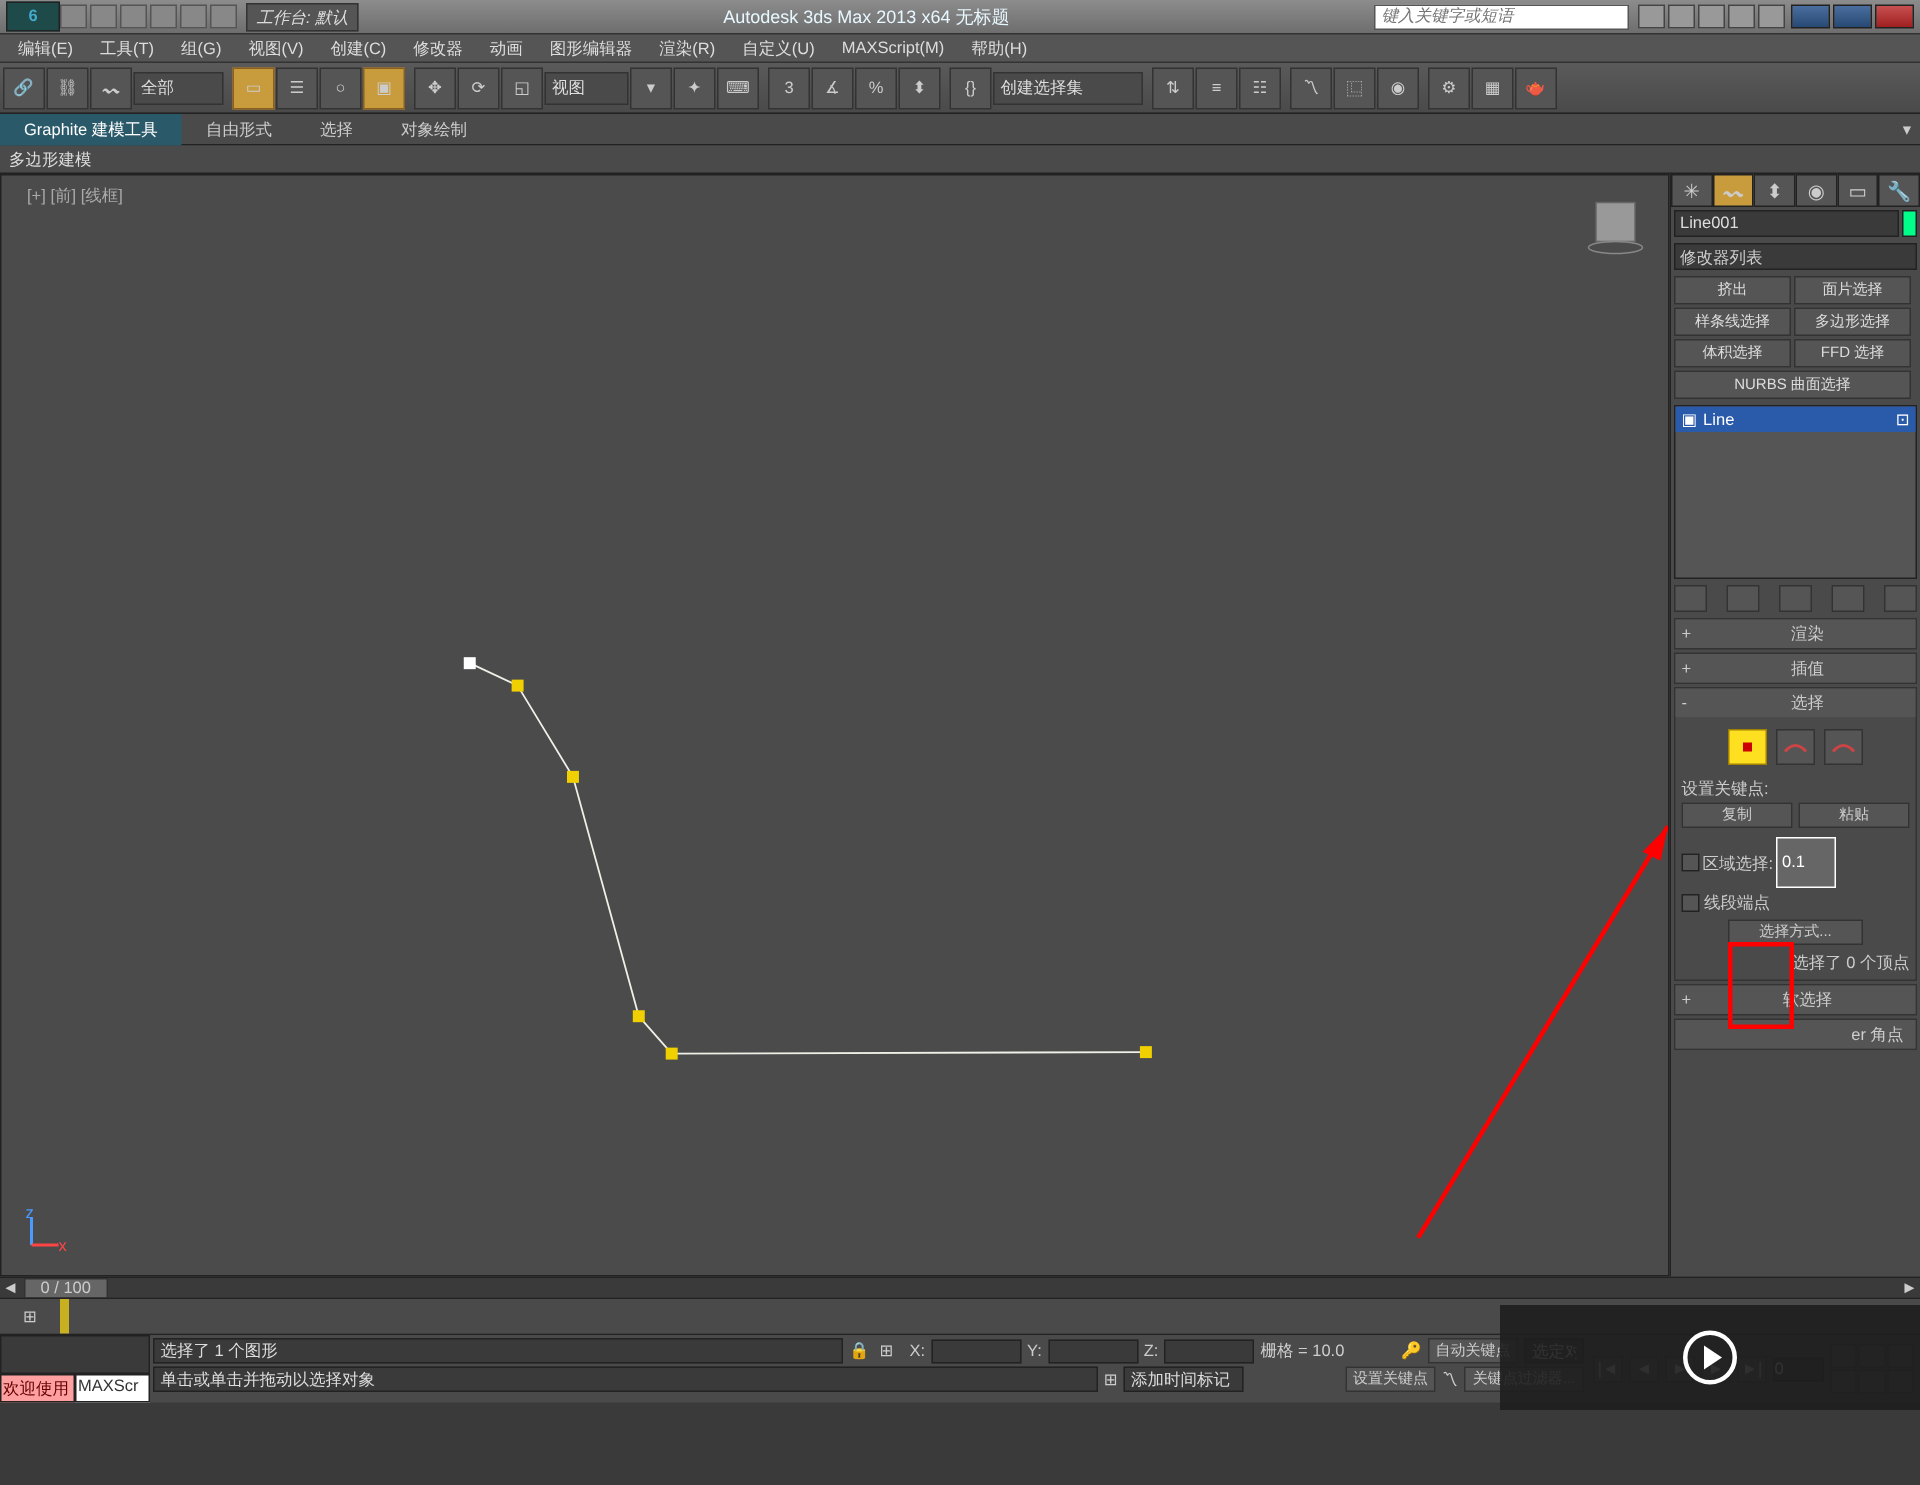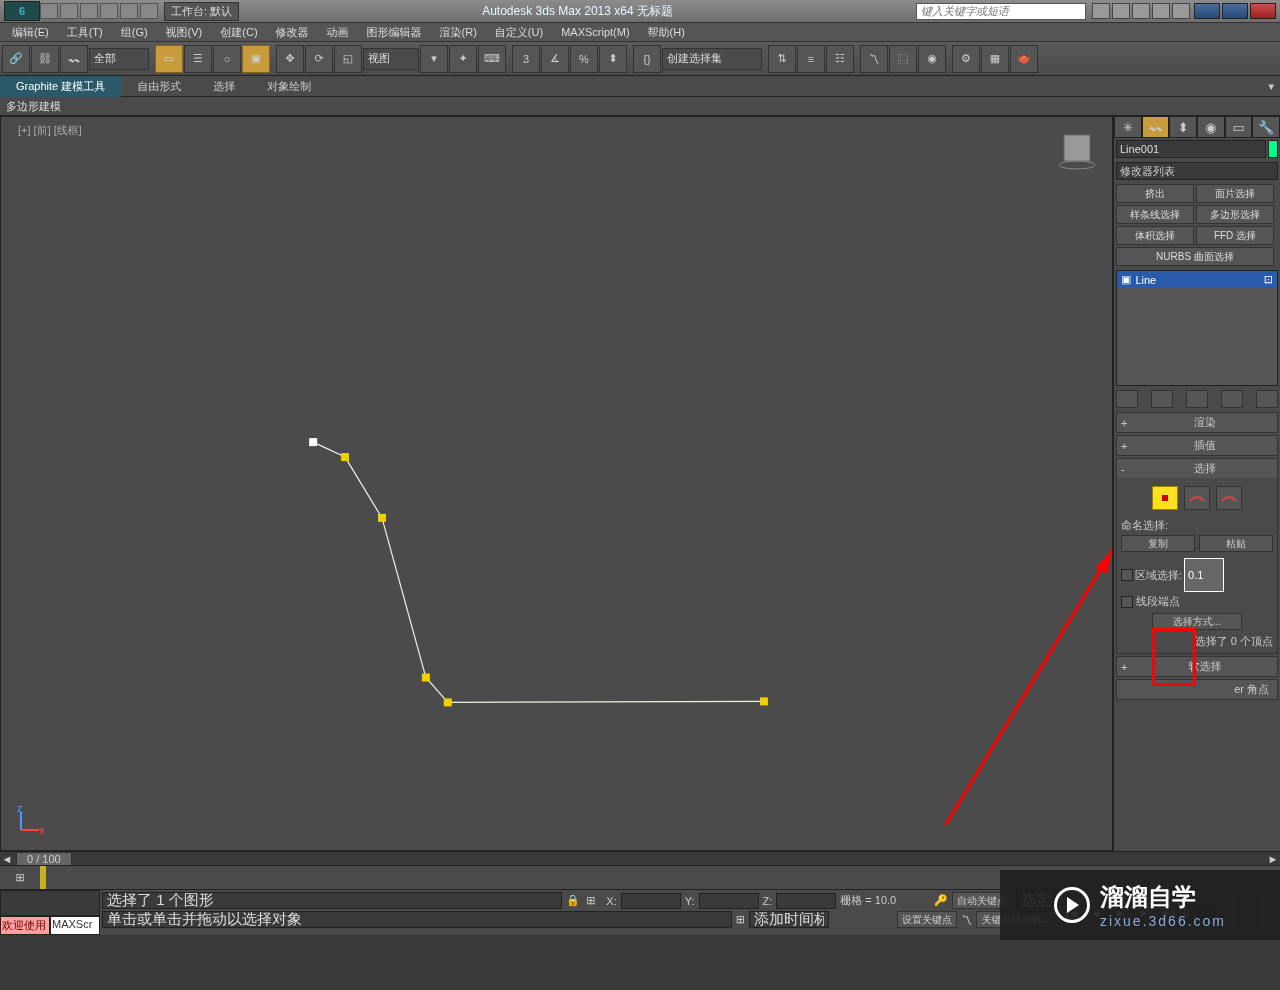--- a/index.html
+++ b/index.html
@@ -9,21 +9,21 @@
 .titlebar { height: 22px; background: linear-gradient(#8c8c8c, #6e6e6e); display: flex; align-items: center; padding: 0 4px; color: #fff; }
 .titlebar .qat { display: flex; gap: 2px; padding-right: 6px; }
 .titlebar .qat span { width: 18px; height: 16px; background: #888; border: 1px solid #555; display: inline-block; }
 .titlebar .title { flex: 1; text-align: center; font-size: 12px; color: #e8f8ff; }
 .titlebar .search { width: 170px; height: 17px; background: #fff; color: #999; font-style: italic; padding: 0 4px; font-size: 11px; border: 1px solid #555; }
 .titlebar .wbtns { display: flex; gap: 2px; margin-left: 4px; }
 .titlebar .wbtns span { width: 26px; height: 16px; background: linear-gradient(#4a6e9e,#274974); border: 1px solid #222; display: inline-block; }
 .titlebar .wbtns span.close { background: linear-gradient(#c75050,#a02020); }
 .titlebar .help-icons { display: flex; gap: 2px; margin-left: 6px; }
 .titlebar .help-icons span { width: 18px; height: 16px; background: #999; border: 1px solid #444; display: inline-block; }
-.titlebar .workspace { background: #555; border: 1px solid #333; padding: 1px 6px; font-size: 11px; color: #ddd; }
+.titlebar .workspace { background: #555; border: 1px solid #333; padding: 1px 6px; font-size: 11px; color: #ddd; font-style: italic; }
 
 
 .maxicon { width: 36px; height: 20px; background: #1e4a4a; border: 1px solid #222; display: flex; align-items: center; justify-content: center; }
 .maxicon::before { content: "6"; color: #4ac; font-weight: bold; }
 
 
 .menubar { height: 20px; background: #555; display: flex; align-items: center; padding: 0 4px; gap: 2px; border-top: 1px solid #333; border-bottom: 1px solid #333; }
 .menubar span { padding: 2px 8px; color: #ddd; font-size: 11px; cursor: default; }
 
 
@@ -85,21 +85,21 @@
 .rcheck { width: 12px; height: 12px; background: #555; border: 1px solid #222; display: inline-block; vertical-align: middle; }
 .rradio { width: 11px; height: 11px; border-radius: 50%; background: #555; border: 1px solid #222; display: inline-block; vertical-align: middle; }
 .rradio.on::after { content: ""; display: block; width: 5px; height: 5px; background: #ddd; border-radius: 50%; margin: 2px; }
 
 
 .timebar { height: 14px; background: #3a3a3a; display: flex; align-items: center; border-top: 1px solid #222; }
 .timeslider { height: 24px; background: #4a4a4a; display: flex; align-items: center; position: relative; border-top: 1px solid #222; }
 .statusbar { height: 46px; background: #4a4a4a; display: flex; border-top: 1px solid #222; }
 .statusleft { width: 100px; display: flex; flex-direction: column; }
 .promptline { flex: 1; display: flex; flex-direction: column; padding: 2px; gap: 2px; }
-.promptline input { height: 17px; background: #3a3a3a; border: 1px solid #222; color: #ddd; padding: 0 4px; font-size: 15px; }
+.promptline input { height: 17px; background: #3a3a3a; border: 1px solid #222; color: #ddd; padding: 0 4px; font-size: 11px; }
 .coords { display: flex; gap: 4px; align-items: center; }
 .coords input { width: 60px; height: 16px; background: #3a3a3a; border: 1px solid #222; color: #ddd; padding: 0 3px; }
 .statusright { display: flex; align-items: center; gap: 4px; padding: 0 4px; }
 
 
 .watermark { position: absolute; right: 0; bottom: 50px; width: 280px; height: 70px; background: rgba(30,30,30,0.9); display: flex; align-items: center; justify-content: center; color: #fff; font-size: 22px; gap: 10px; z-index: 200; }
 .watermark .play { width: 36px; height: 36px; border: 3px solid #fff; border-radius: 50%; display: flex; align-items: center; justify-content: center; }
 .watermark .play::before { content: ""; border-left: 12px solid #fff; border-top: 8px solid transparent; border-bottom: 8px solid transparent; margin-left: 3px; }
 .watermark .wm-text { display: flex; flex-direction: column; }
 .wm-main { font-size: 24px; font-weight: bold; }
@@ -295,21 +295,21 @@
               <svg width="18" height="14">
                   <path d="M2 10 Q9 2 16 10" stroke="#c44" fill="none" stroke-width="2"></path>
                 </svg>
             </div>
             <div class="sobtn">
               <svg width="18" height="14">
                   <path d="M2 10 Q9 2 16 10" stroke="#c44" fill="none" stroke-width="2"></path>
                 </svg>
             </div>
           </div>
-          <div style="margin:2px 0">命名选择:</div>
+          <div style="margin:2px 0">设置关键点:</div>
           <div style="display:flex;gap:4px;margin-bottom:6px">
             <div class="rbtn" style="flex:1">复制</div>
             <div class="rbtn" style="flex:1">粘贴</div>
           </div>
           <div style="display:flex;align-items:center;gap:2px;margin:2px 0">
             <span class="rcheck"></span>
             <span>区域选择:</span>
             <input class="rinput" value="0.1" style="">
           </div>
           <div><span class="rcheck"></span> <span>线段端点</span></div>
@@ -400,17 +400,13 @@
       <span class="tbtn" style="width:18px;height:16px"></span>
       <span class="tbtn" style="width:18px;height:16px"></span>
       <span class="tbtn" style="width:18px;height:16px"></span>
       <span class="tbtn" style="width:18px;height:16px"></span>
     </div>
   </div>
 </div>
 
 <div class="watermark">
   <div class="play"></div>
-  <div class="wm-text">
-    <div class="wm-main">溜溜自学</div>
-    <div class="wm-sub">zixue.3d66.com</div>
-  </div>
 </div>
 
 </body></html>

